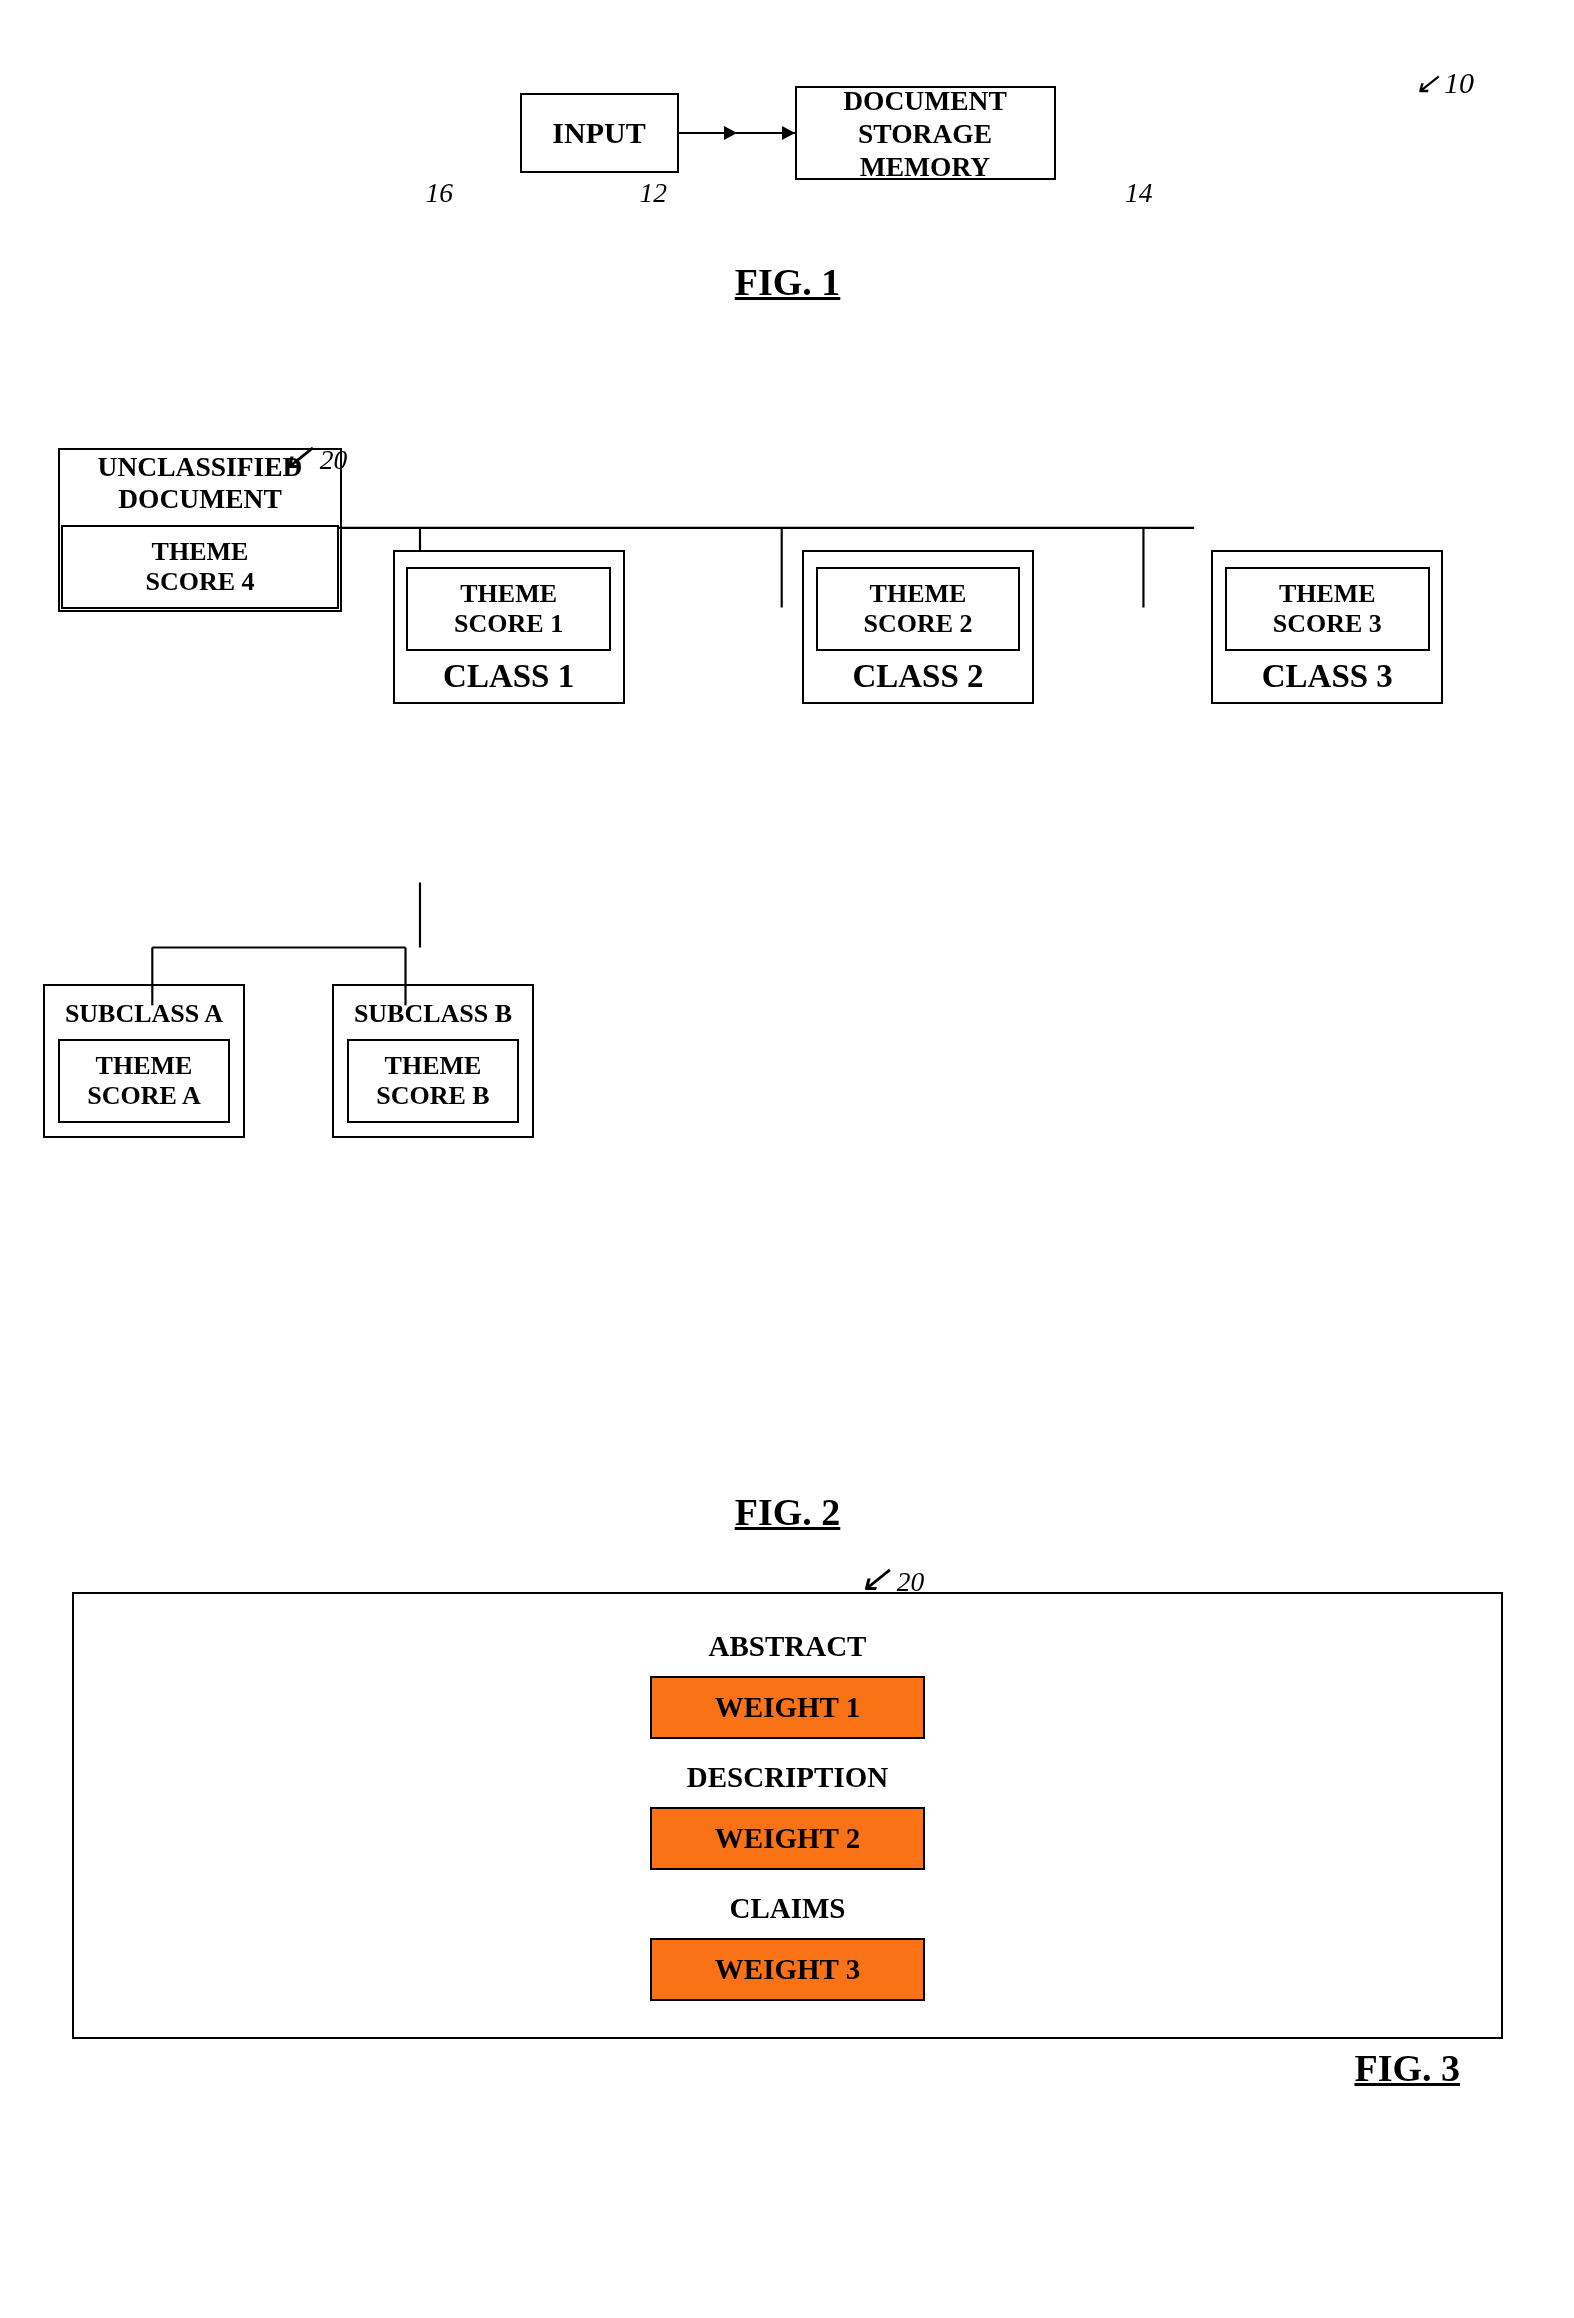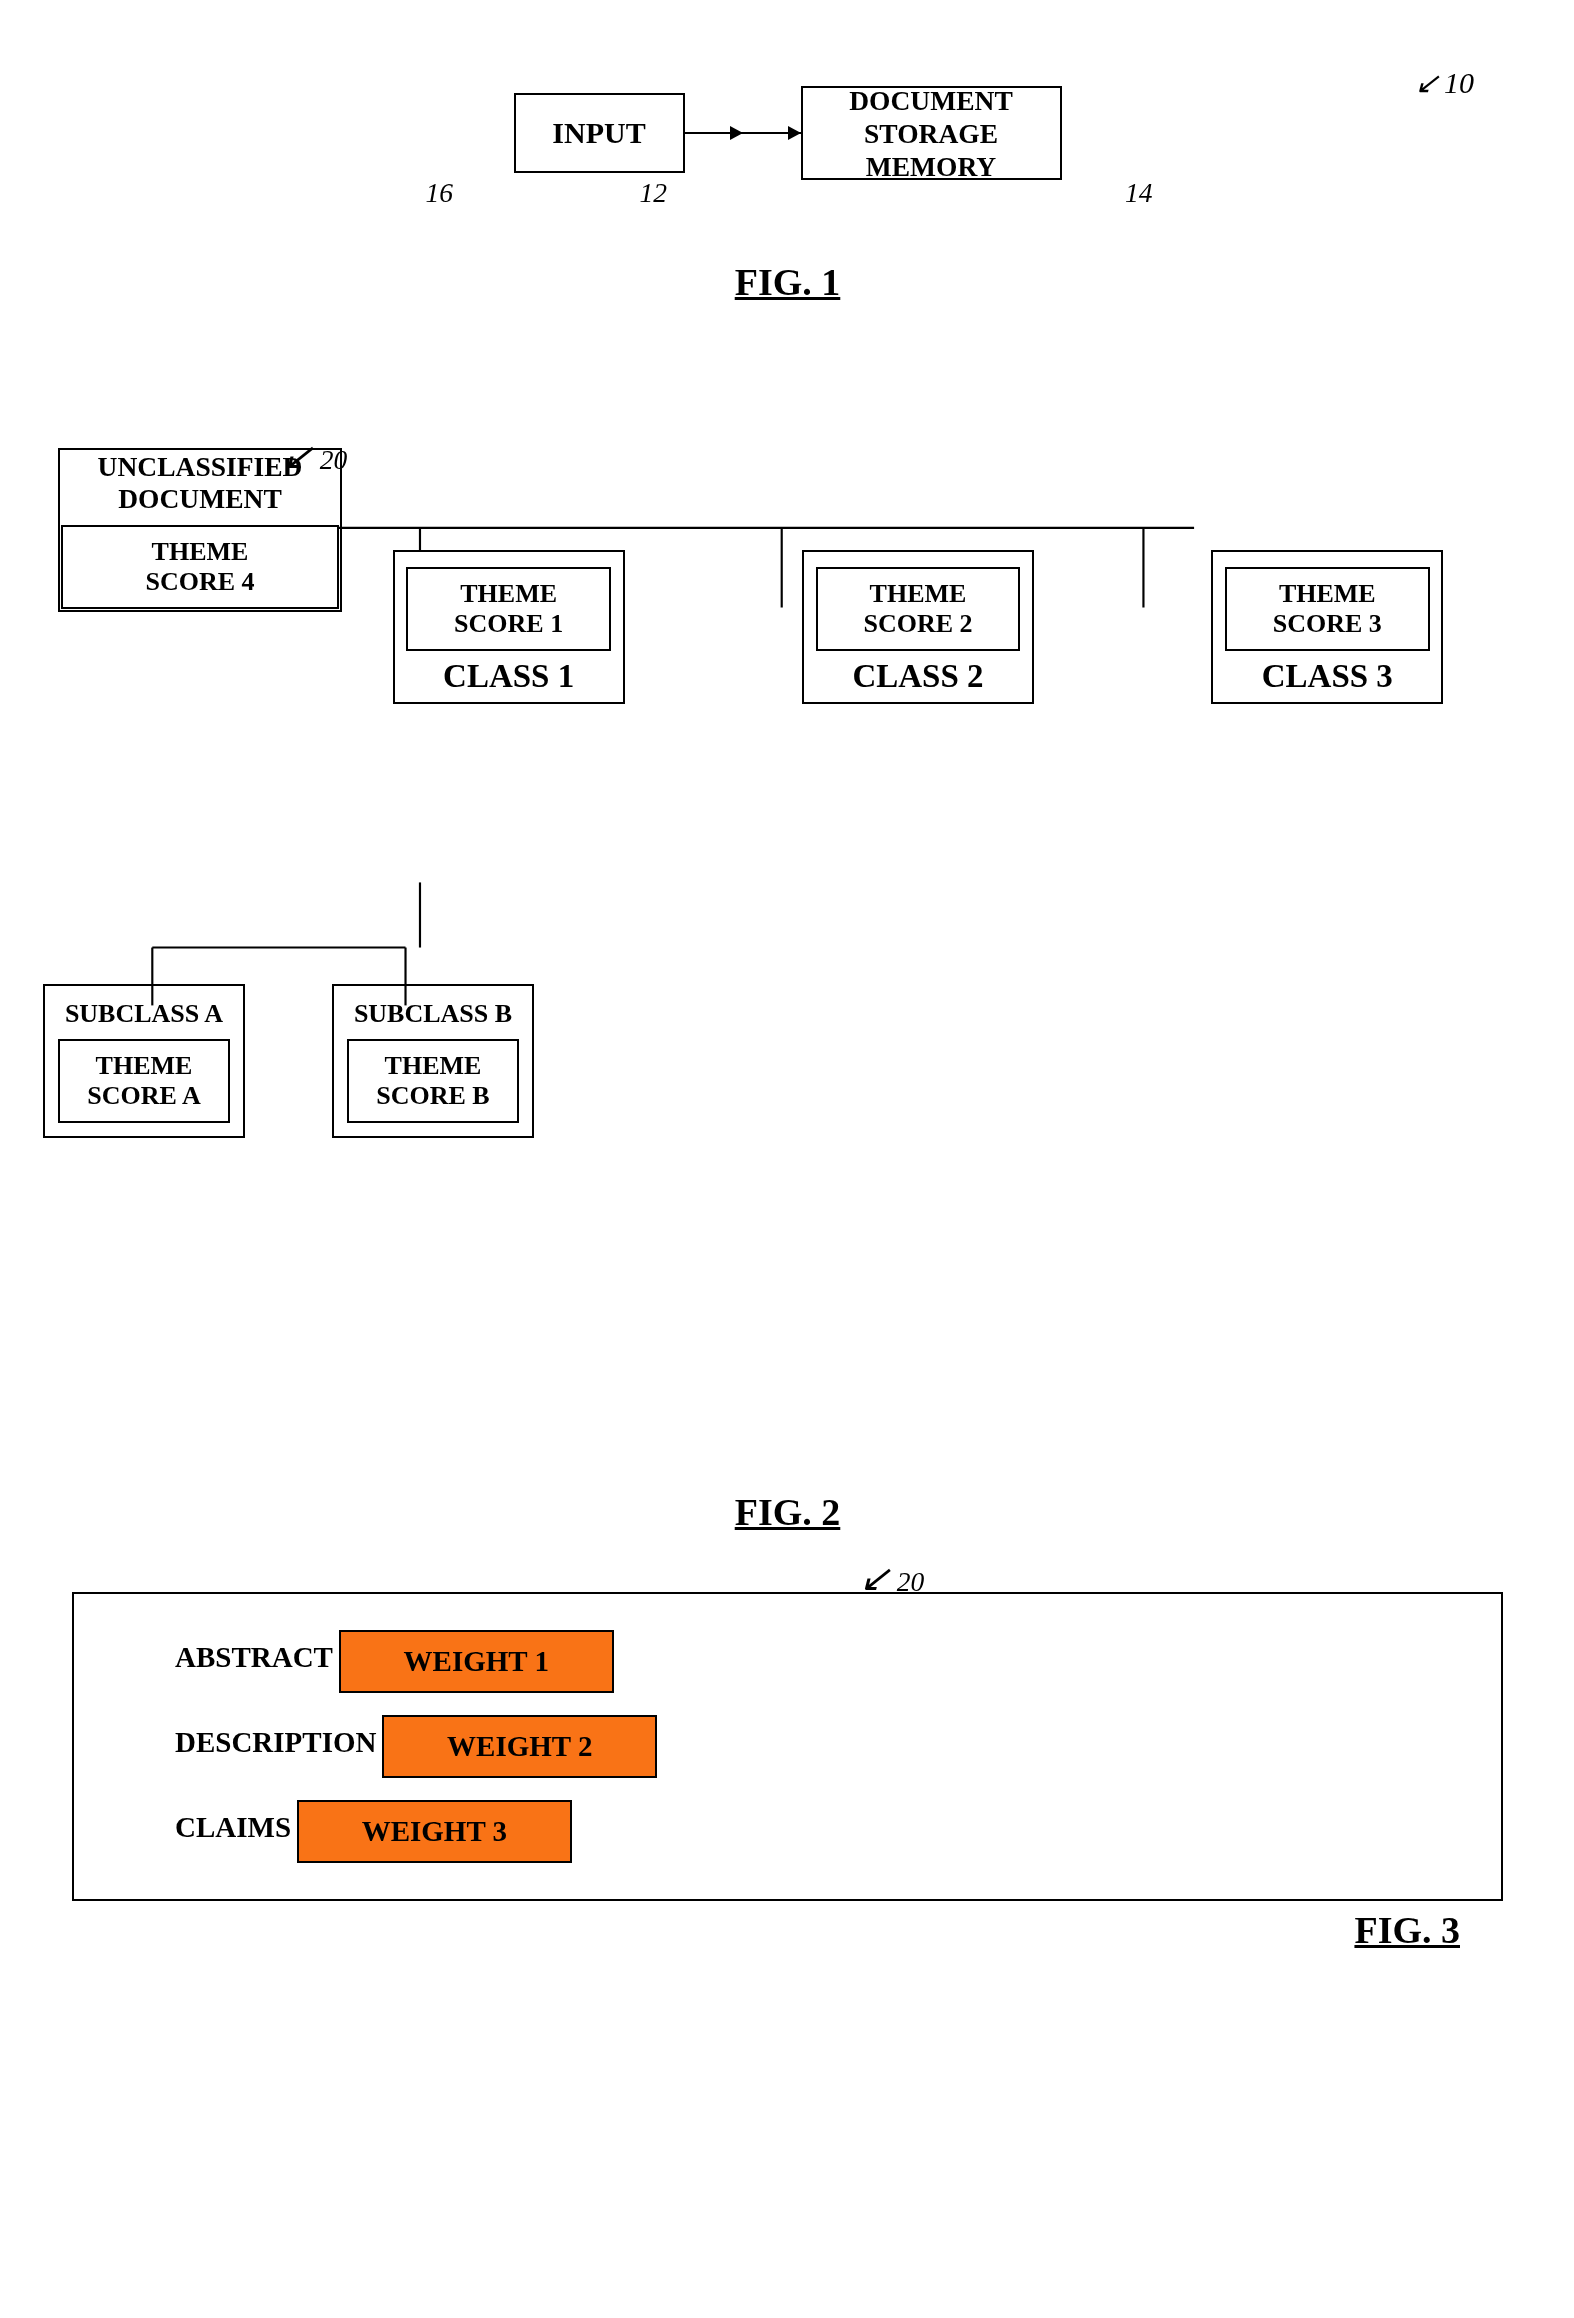--- a/index.html
+++ b/index.html
@@ -52,21 +52,21 @@
     .box {
       border: 2.2px solid #000;
       display: flex;
       align-items: center;
       justify-content: center;
       text-align: center;
       background: #fff;
     }
 
     .fig1-input-box {
-      width: 171px;
+      width: 159px;
       height: 80px;
       font-size: 30px;
       font-weight: bold;
     }
     .fig1-controller-box {
       width: 217px;
       height: 80px;
       font-size: 30px;
       font-weight: bold;
     }
@@ -258,21 +258,21 @@
       border: 2.2px solid #000;
       padding: 13px 43px;
       font-size: 29px;
       font-weight: bold;
       text-align: center;
       width: 275px;
       background: #f97316;
     }
     .section-group {
       display: flex;
-      flex-direction: row;
+      flex-direction: column;
       align-items: center;
       width: 100%;
       gap: 5.8px;
     }
   </style>
 </head>
 <body>
 
 <div class="fig1-area">
 

